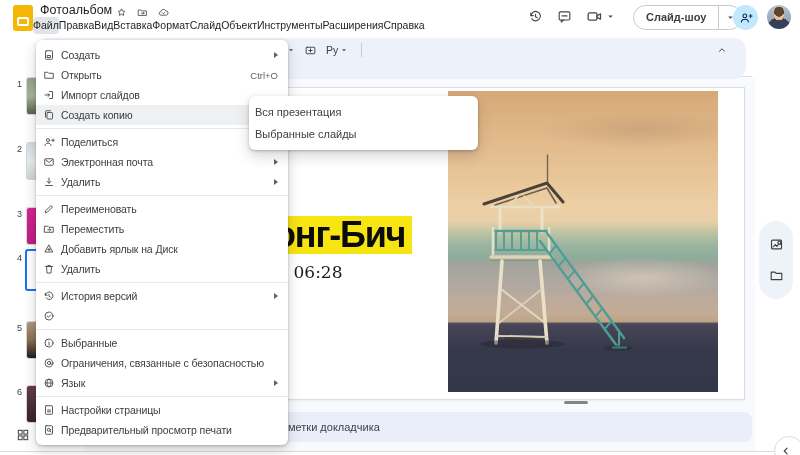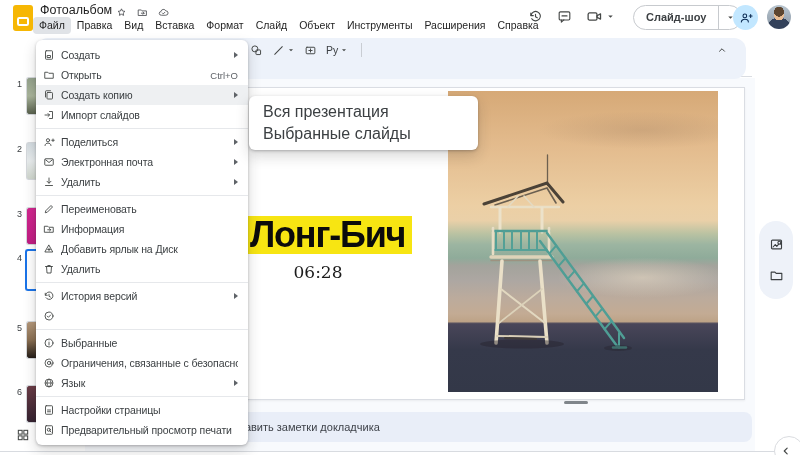--- a/index.html
+++ b/index.html
@@ -5,21 +5,21 @@
 *{margin:0;padding:0;box-sizing:border-box}
 html,body{width:800px;height:455px}
 body{position:relative;overflow:hidden;background:#fff;font-family:"Liberation Sans","DejaVu Sans",sans-serif;color:#202124}
 .abs{position:absolute}
 svg.ic{display:block}
 
 .gs-logo{left:13px;top:5px;width:20px;height:26px}
 .gs-title{left:40px;top:3px;font-size:12.5px;color:#1f1f1f}
 .title-icons{left:116px;top:7px;display:flex;gap:10px;color:#45484d}
 .menubar{left:33px;top:17px;display:flex;font-size:10.5px;color:#1f1f1f}
-.mb-item{padding:2px 6px;border-radius:4px;line-height:13px;white-space:nowrap}
+.mb-item{padding:2px 0;border-radius:4px;line-height:13px;white-space:nowrap}
 .mb-item.active{background:#e0e3e7}
 .tr-icons{left:528px;top:8px;display:flex;gap:14px;align-items:center;color:#444746}
 .cam-group{display:flex;align-items:center;gap:3px}
 .slideshow-btn{left:633px;top:5px;height:25px;border:1px solid #c7cace;border-radius:13px;display:flex;background:#fff;align-items:stretch}
 .ss-main{padding:0 12px;line-height:23px;font-size:11px;color:#3c4043;font-weight:700;white-space:nowrap}
 .ss-caret{width:23px;border-left:1px solid #c7cace;display:flex;align-items:center;justify-content:center;color:#444746}
 .share-btn{left:733px;top:5px;width:25px;height:25px;border-radius:50%;background:#c2e7ff;display:flex;align-items:center;justify-content:center;color:#0b2a52}
 .avatar{left:767px;top:5px;width:24px;height:24px;border-radius:50%;
 background:
  radial-gradient(circle at 50% 28%, #5d4630 0 23%, transparent 24%),
@@ -59,32 +59,32 @@
   #a3a39c 58%, #ada7a2 63%, #bcab9c 69%, #c3ab94 74%, #bda387 76.6%,
   #494659 77.3%, #35394a 86%, #333848 100%)}
 .photo svg{position:absolute;left:0;top:0;width:100%;height:100%}
 .handle{left:564px;top:401px;width:24px;height:3px;border-radius:2px;background:#80868b;z-index:2}
 .notes{left:90px;top:412px;width:662px;height:30px;background:#e9eef8;border-radius:8px;display:flex;align-items:center;padding-left:50px;font-size:11px;font-weight:500;color:#3f434a;z-index:2}
 .bottom-line{left:0;top:451px;width:800px;height:1px;background:#d8dbe0;z-index:6}
 
 .side-pill{left:759px;top:221px;width:34px;height:78px;border-radius:17px;background:#eef2f9;display:flex;flex-direction:column;align-items:center;justify-content:space-evenly;color:#3c4043;z-index:6}
 .collapse-btn{left:774px;top:436px;width:30px;height:30px;border-radius:50%;background:#fff;border:1px solid #dadce0;color:#444746;z-index:6;display:flex;align-items:center;padding-left:4px}
 
-.file-menu{left:36px;top:40px;width:212px;background:#fff;border-radius:6px;padding:5px 0;z-index:40;
+.file-menu{left:36px;top:40px;width:252px;background:#fff;border-radius:6px;padding:5px 0;z-index:40;
  box-shadow:0 1px 3px rgba(32,33,36,.28),0 6px 14px rgba(32,33,36,.18)}
 .fm-item{height:20px;display:flex;align-items:center;padding:0 10px 0 7px;font-size:10.5px;color:#3c4043;white-space:nowrap}
 .fm-item.active{background:#eef0f2}
 .fm-ic{width:12px;height:12px;margin-right:6px;color:#444746;flex:none}
 .fm-label{flex:1;overflow:hidden;letter-spacing:-0.1px}
 .fm-short{font-size:9.5px;color:#5f6368;margin-left:0}
 .fm-arrow{width:0;height:0;border-left:4px solid #5f6368;border-top:3.5px solid transparent;border-bottom:3.5px solid transparent;margin-left:8px}
 .fm-sep{height:1px;background:#e6e8eb;margin:3px 0}
 .submenu{left:249px;top:96px;width:229px;background:#fff;border-radius:6px;padding:5px 0;z-index:45;
  box-shadow:0 1px 3px rgba(32,33,36,.28),0 6px 14px rgba(32,33,36,.18)}
-.sm-item{height:22px;line-height:22px;padding:0 14px;font-size:16px;color:#3c4043;white-space:nowrap}
+.sm-item{height:22px;line-height:22px;padding:0 6px;font-size:11px;color:#3c4043;white-space:nowrap}
 </style>
 </head>
 <body>
 
 <svg width="0" height="0" style="position:absolute" aria-hidden="true">
 <defs>
 <symbol id="i-new" viewBox="0 0 24 24">
         <g fill="none" stroke="currentColor" stroke-width="1.8" stroke-linecap="round" stroke-linejoin="round">
           <rect x="5" y="3.5" width="14" height="17" rx="1.5"></rect>
           <rect x="9" y="13" width="6" height="4"></rect>
@@ -487,33 +487,33 @@
       <span class="fm-label">Создать</span>
       <span class="fm-arrow"></span>
     </div>
     <div class="fm-item">
       <svg class="fm-ic ic" width="12" height="12">
         <use href="#i-folder-open"></use>
       </svg>
       <span class="fm-label">Открыть</span>
       <span class="fm-short">Ctrl+O</span>
     </div>
+    <div class="fm-item">
+      <svg class="fm-ic ic" width="12" height="12">
+        <use href="#i-import"></use>
+      </svg>
+      <span class="fm-label">Импорт слайдов</span>
+    </div>
     <div class="fm-item active">
       <svg class="fm-ic ic" width="12" height="12">
         <use href="#i-copy"></use>
       </svg>
       <span class="fm-label">Создать копию</span>
       <span class="fm-arrow"></span>
     </div>
-    <div class="fm-item">
-      <svg class="fm-ic ic" width="12" height="12">
-        <use href="#i-import"></use>
-      </svg>
-      <span class="fm-label">Импорт слайдов</span>
-    </div>
     <div class="fm-sep"></div>
     <div class="fm-item">
       <svg class="fm-ic ic" width="12" height="12">
         <use href="#i-person-add"></use>
       </svg>
       <span class="fm-label">Поделиться</span>
       <span class="fm-arrow"></span>
     </div>
     <div class="fm-item">
       <svg class="fm-ic ic" width="12" height="12">
@@ -533,21 +533,21 @@
     <div class="fm-item">
       <svg class="fm-ic ic" width="12" height="12">
         <use href="#i-rename"></use>
       </svg>
       <span class="fm-label">Переименовать</span>
     </div>
     <div class="fm-item">
       <svg class="fm-ic ic" width="12" height="12">
         <use href="#i-folder-move"></use>
       </svg>
-      <span class="fm-label">Информация</span>
+      <span class="fm-label">Переместить</span>
     </div>
     <div class="fm-item">
       <svg class="fm-ic ic" width="12" height="12">
         <use href="#i-drive-shortcut"></use>
       </svg>
       <span class="fm-label">Добавить ярлык на Диск</span>
     </div>
     <div class="fm-item">
       <svg class="fm-ic ic" width="12" height="12">
         <use href="#i-trash"></use>

